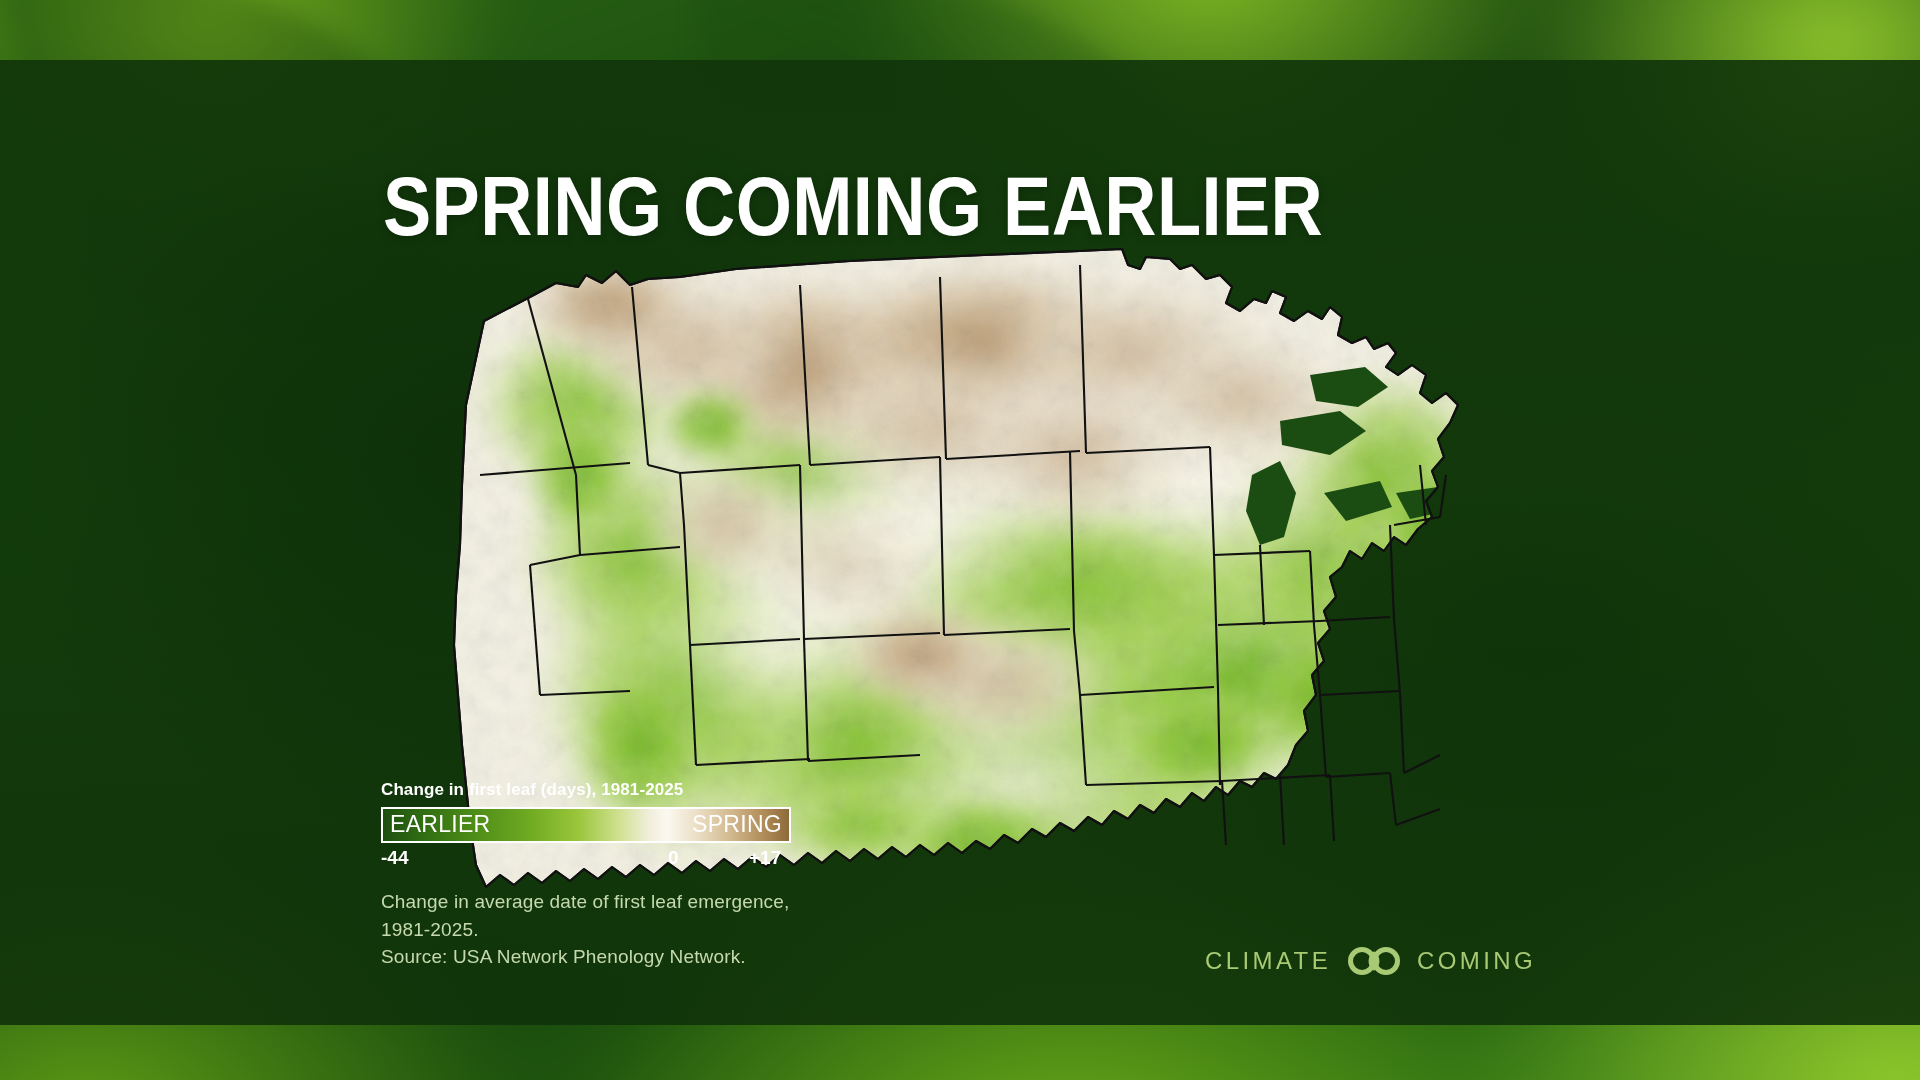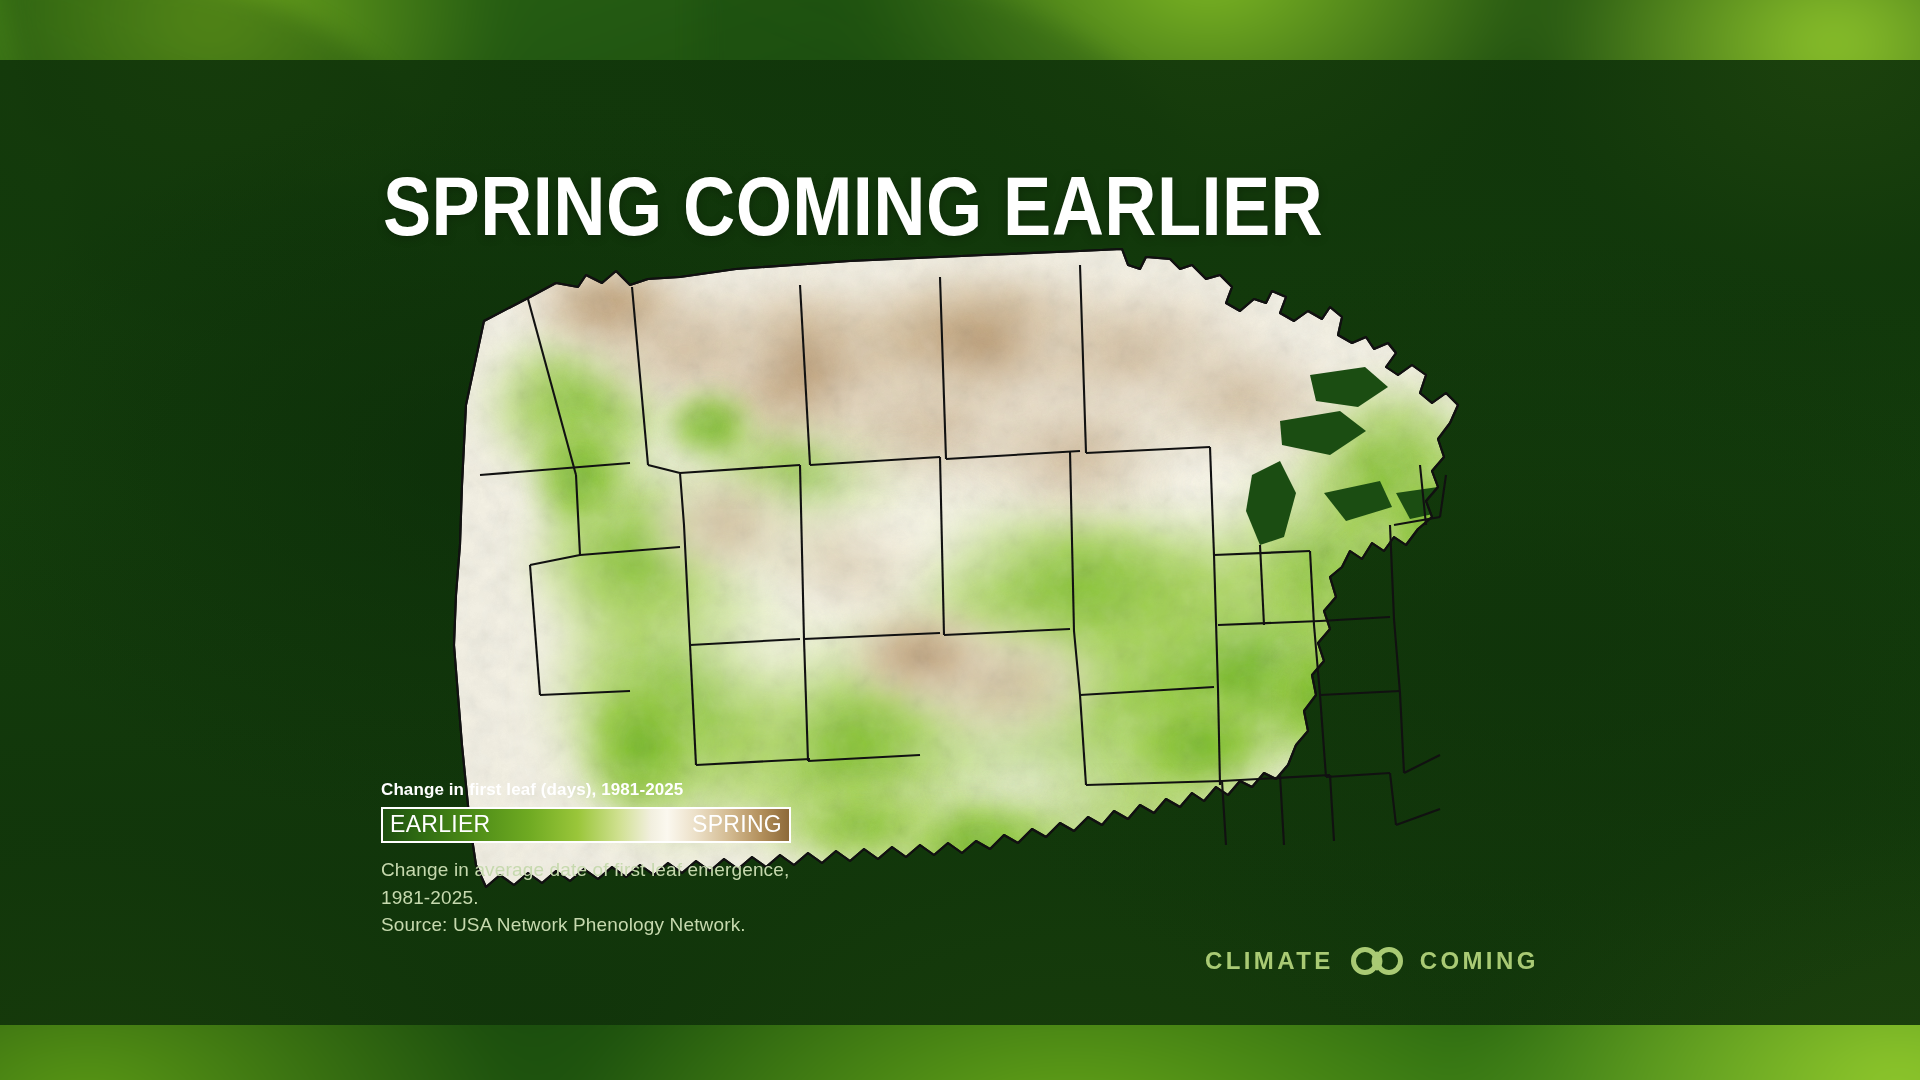--- a/index.html
+++ b/index.html
@@ -63,21 +63,21 @@
   #legend-ticks span{position:absolute;top:0;}
   #tick-min{left:0;}
   #tick-mid{left:287px;}
   #tick-max{left:368px;}
   #source{margin-top:13px;font-size:19px;line-height:1.45;color:#c6d9ae;
     font-family:"Liberation Sans Narrow","Liberation Sans",sans-serif;letter-spacing:.15px;}
 
   
   #logo{position:absolute;left:1205px;top:947px;display:flex;align-items:center;gap:13px;
     color:#a9ca74;}
-  .logo-word{font-weight:700;font-size:24px;letter-spacing:3.4px;}
+  .logo-word{font-weight:400;font-size:24px;letter-spacing:3.4px;}
   #logo-mark{display:flex;align-items:center;}
 </style>
 </head>
 <body>
 
 <div id="stage">
 
   <div id="bg-photo"></div>
 
   <div id="bg-leaves">
@@ -317,20 +317,25 @@
       </g>
     </svg>
   </div>
 
   <div id="legend">
     <div id="legend-title">Change in first leaf (days), 1981-2025</div>
     <div id="legend-bar">
       <span class="bar-label" id="label-earlier">EARLIER</span>
       <span class="bar-label" id="label-later">SPRING</span>
     </div>
+    <div id="legend-ticks">
+      <span id="tick-min">-44</span>
+      <span id="tick-mid">0</span>
+      <span id="tick-max">+17</span>
+    </div>
     <div id="source">
       <div>Change in average date of first leaf emergence, 1981-2025.</div>
       <div>Source: USA Network Phenology Network.</div>
     </div>
   </div>
 
   <div id="logo">
     <span class="logo-word">CLIMATE</span>
     <span id="logo-mark">
       <svg width="60" height="28" viewBox="0 0 60 28" aria-hidden="true">

